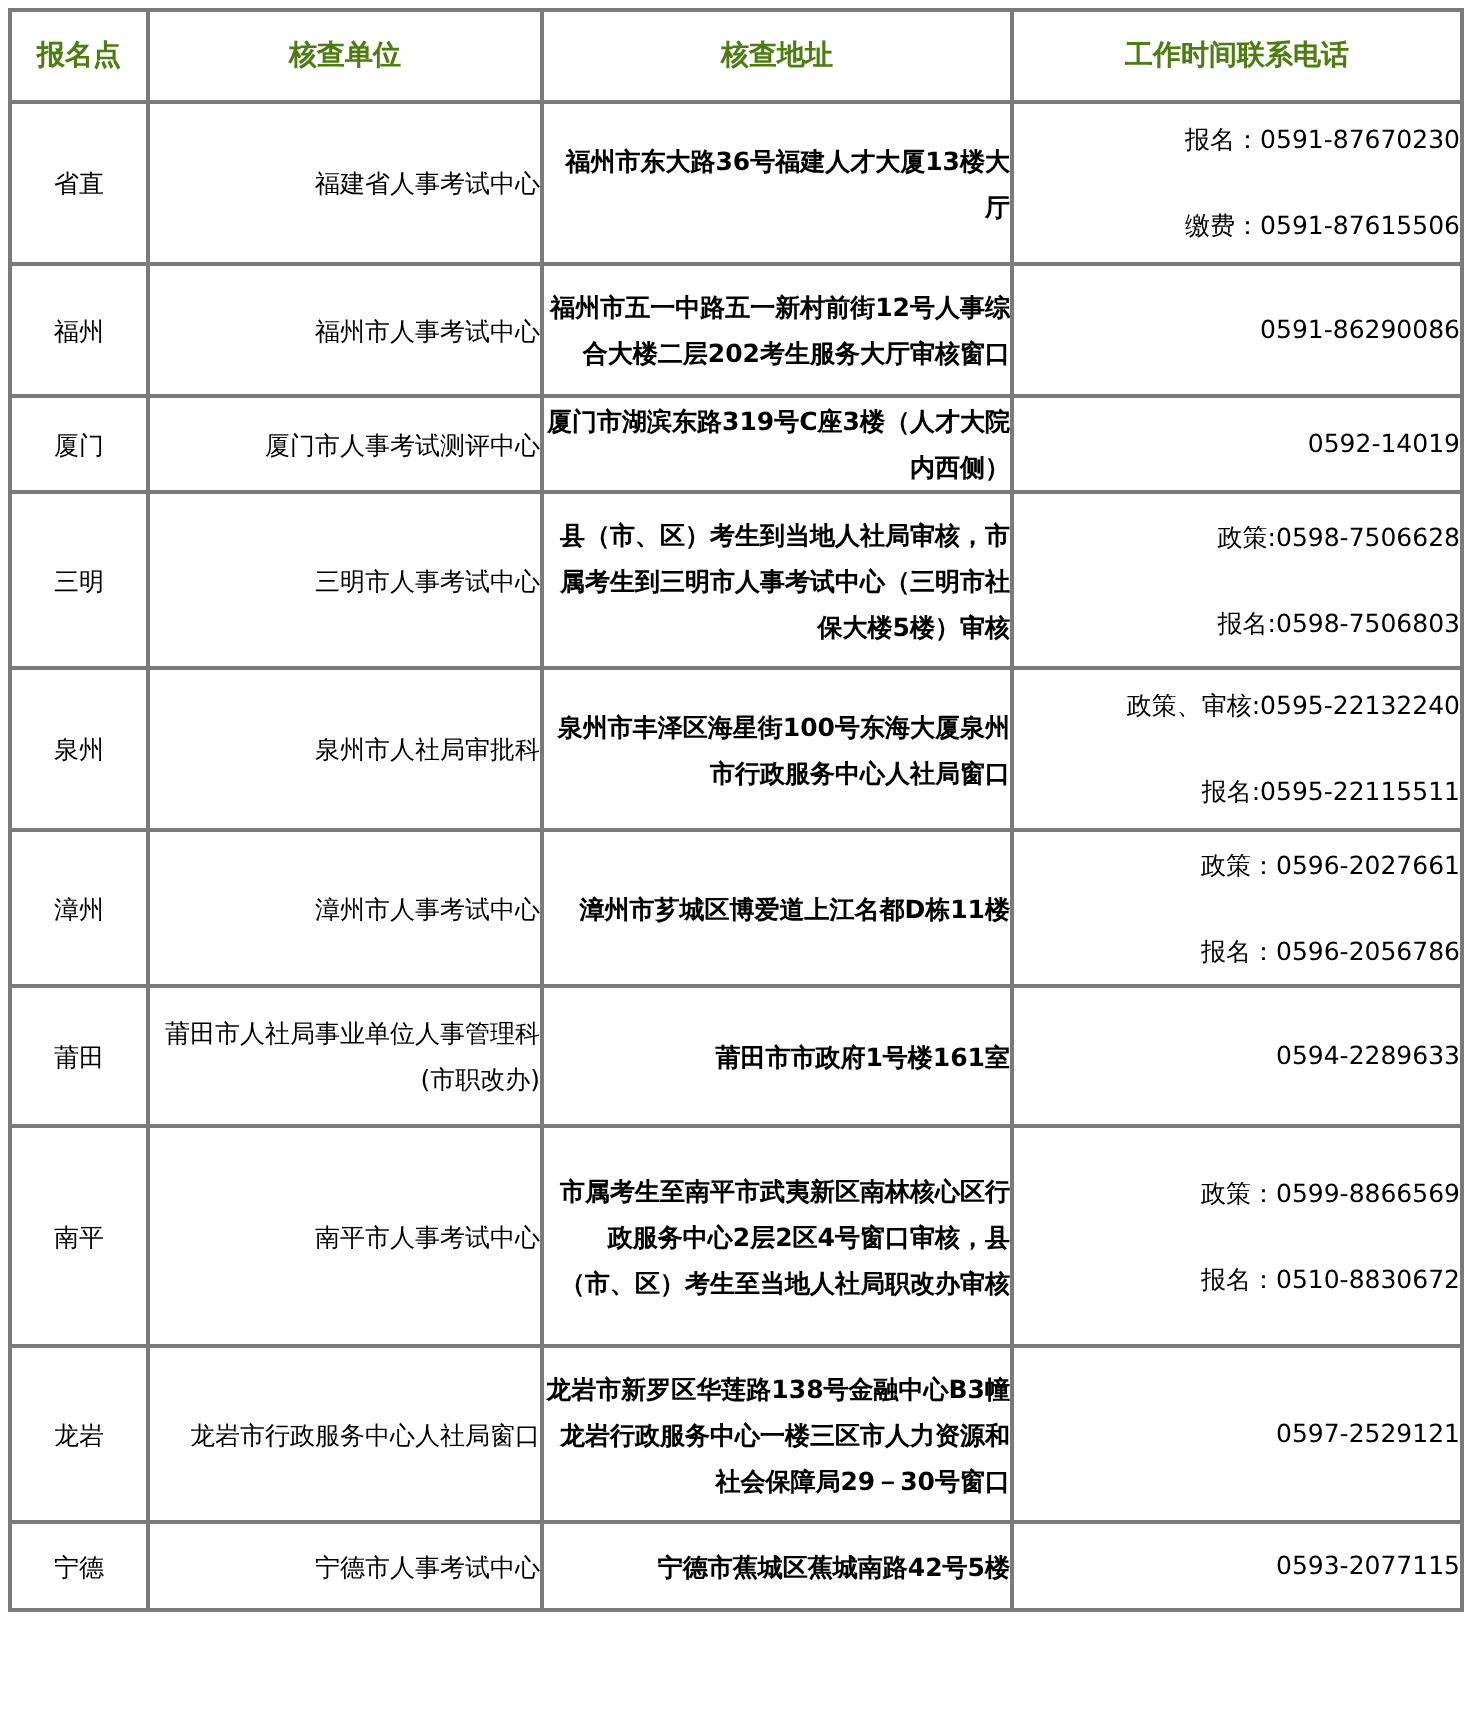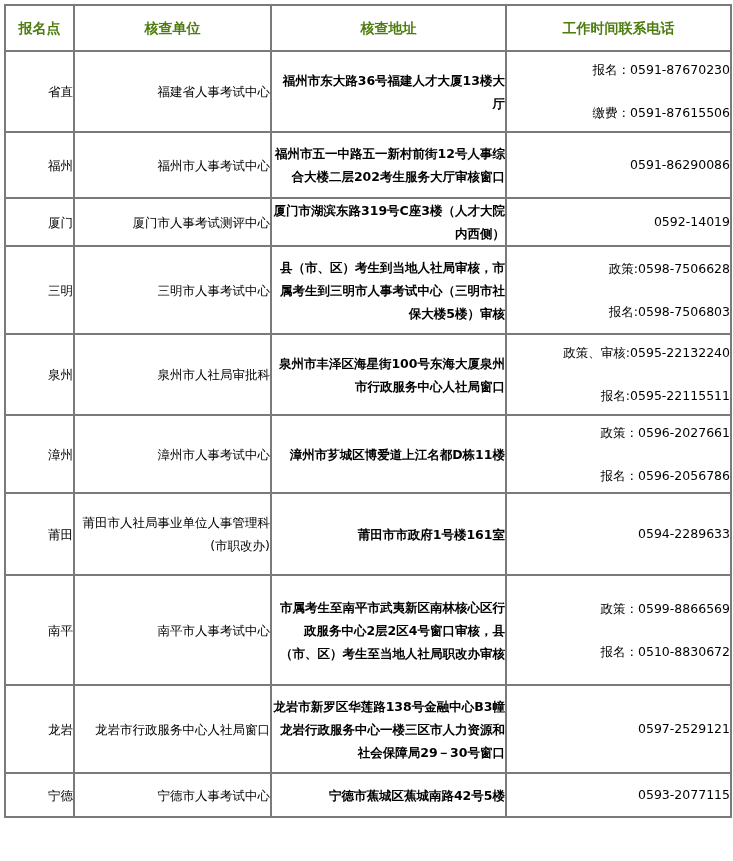--- a/index.html
+++ b/index.html
@@ -14,21 +14,21 @@
       border: 2px solid #7a7a7a;
       padding: 0;
       vertical-align: middle;
       font-size: 12.5px;
       line-height: 23px;
     }
     table.grid th {
       font-weight: bold; font-size: 14px; color: #4d7c0f;
       text-align: center; height: 44px;
     }
-    td.site { text-align: right; font-size: 13.5px; }
+    td.site { text-align: center; font-size: 13.5px; }
     td.unit, td.addr, td.tel { text-align: right; padding-left: 1px; }
     td.addr { line-height: 24px; padding-right: 2px; font-weight: bold; }
     .tel-line { display: block; line-height: 30px; }
     .tel-line + .tel-line { margin-top: 13px; }
     col.c1 { width: 69px; } col.c2 { width: 197px; } col.c3 { width: 235px; } col.c4 { width: 225px; }
   </style>
 </head>
 <body>
 
 <table class="grid">
@@ -92,21 +92,21 @@
       </tr>
       <tr style="height: 78px;">
         <td class="site">漳州</td>
         <td class="unit">漳州市人事考试中心</td>
         <td class="addr">漳州市芗城区博爱道上江名都D栋11楼</td>
         <td class="tel">
           <span class="tel-line">政策：0596-2027661</span>
           <span class="tel-line">报名：0596-2056786</span>
         </td>
       </tr>
-      <tr style="height: 82px;">
+      <tr style="height: 70px;">
         <td class="site">莆田</td>
         <td class="unit">莆田市人社局事业单位人事管理科(市职改办)</td>
         <td class="addr">莆田市市政府1号楼161室</td>
         <td class="tel">
           <span class="tel-line">0594-2289633</span>
         </td>
       </tr>
       <tr style="height: 110px;">
         <td class="site">南平</td>
         <td class="unit">南平市人事考试中心</td>

